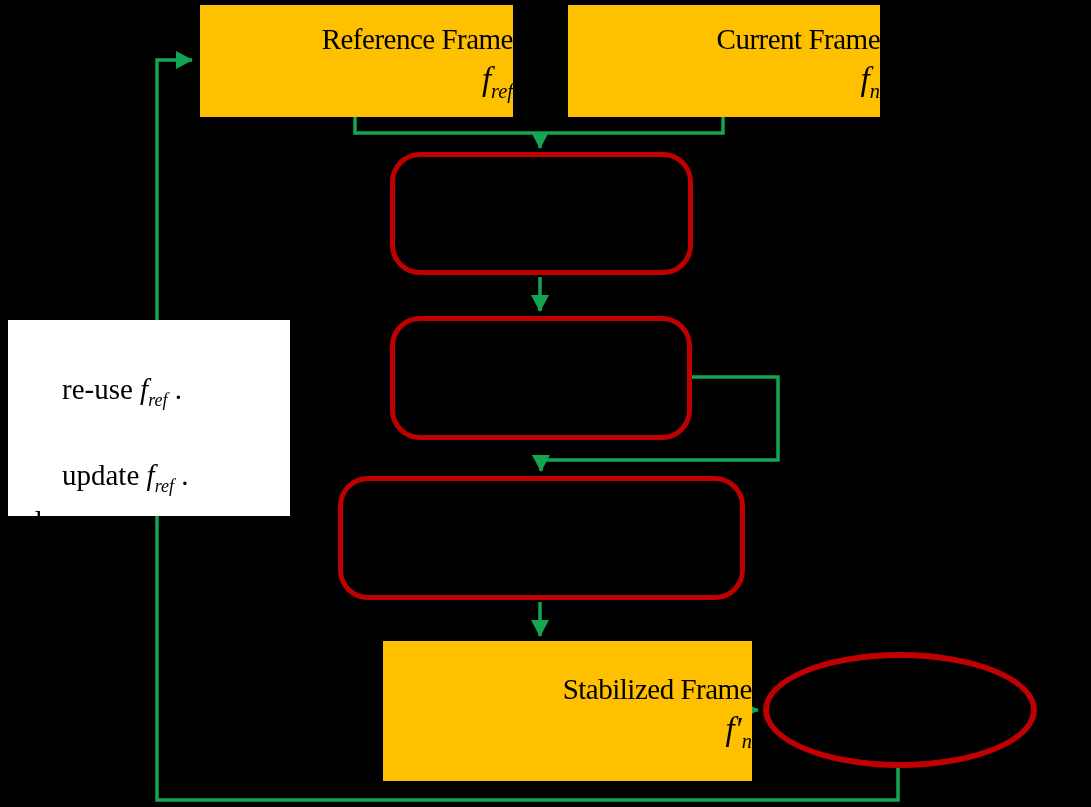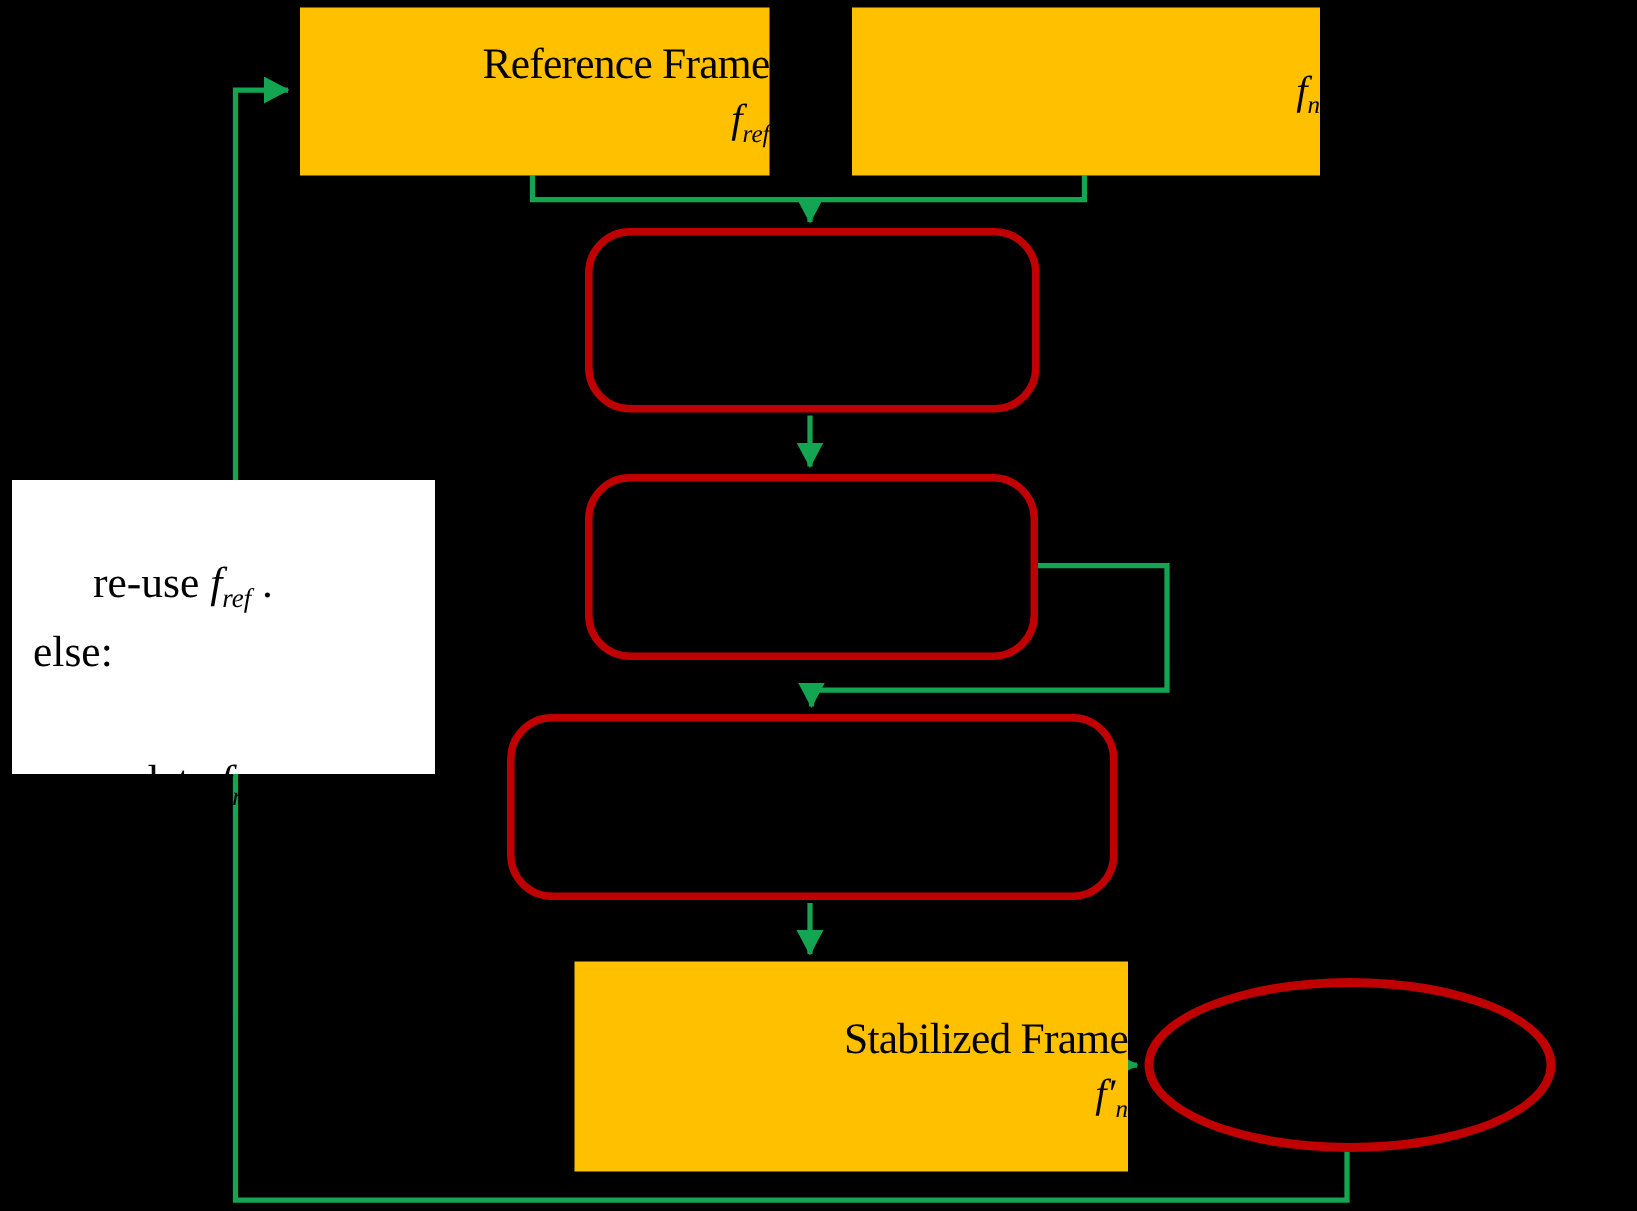--- a/index.html
+++ b/index.html
@@ -11,21 +11,21 @@
     font-family:"Liberation Serif", serif;
   }
   .wires{position:absolute;left:0;top:0;z-index:1;}
   .node{
     position:absolute;z-index:2;
     background:#FFC000;color:#000;
     display:flex;flex-direction:column;align-items:flex-end;justify-content:center;
     text-align:center;box-sizing:border-box;
   }
   .node .title{font-size:29px;line-height:1.25;letter-spacing:-0.5px;}
-  .node .sym{font-size:27px;line-height:1.3;}
+  .node .sym{font-size:33px;line-height:1.3;}
   .node .sym i{font-style:italic;}
   .node .sym sub{font-size:0.62em;font-style:italic;line-height:0;}
   .node .sym .prime{font-style:italic;}
   .rbox{
     position:absolute;z-index:2;
     border:5px solid #C00000;border-radius:30px;
     background:transparent;box-sizing:border-box;
   }
   .ellipse{
     position:absolute;z-index:2;
@@ -73,33 +73,34 @@
       <path d="M898 766 L898 800 L157 800 L157 60 L192 60" marker-end="url(#ah)"></path>
     </g>
   </svg>
 
   <div class="node" id="ref-node">
     <div class="title">Reference Frame</div>
     <div class="sym"><i>f</i><sub>ref</sub></div>
   </div>
 
   <div class="node" id="cur-node">
+    <div class="title">Current Frame</div>
     <div class="sym"><i>f</i><sub>n</sub></div>
   </div>
 
   <div class="rbox" id="proc1"></div>
   <div class="rbox" id="proc2"></div>
   <div class="rbox" id="proc3"></div>
 
   <div class="node" id="stab-node">
     <div class="title">Stabilized Frame</div>
     <div class="sym"><i>f</i><span class="prime">′</span><sub>n</sub></div>
   </div>
 
   <div class="ellipse" id="end-ellipse"></div>
 
   <div class="cond">
     <div class="line indent"><span>re-use </span><i>f</i><sub>ref</sub><span> .</span></div>
+    <div class="line indent"><span>update </span><i>f</i><sub>ref</sub><span> .</span></div>
     <div class="line"><span>else:</span></div>
-    <div class="line indent"><span>update </span><i>f</i><sub>ref</sub><span> .</span></div>
   </div>
 
 </div>
 
 </body></html>

